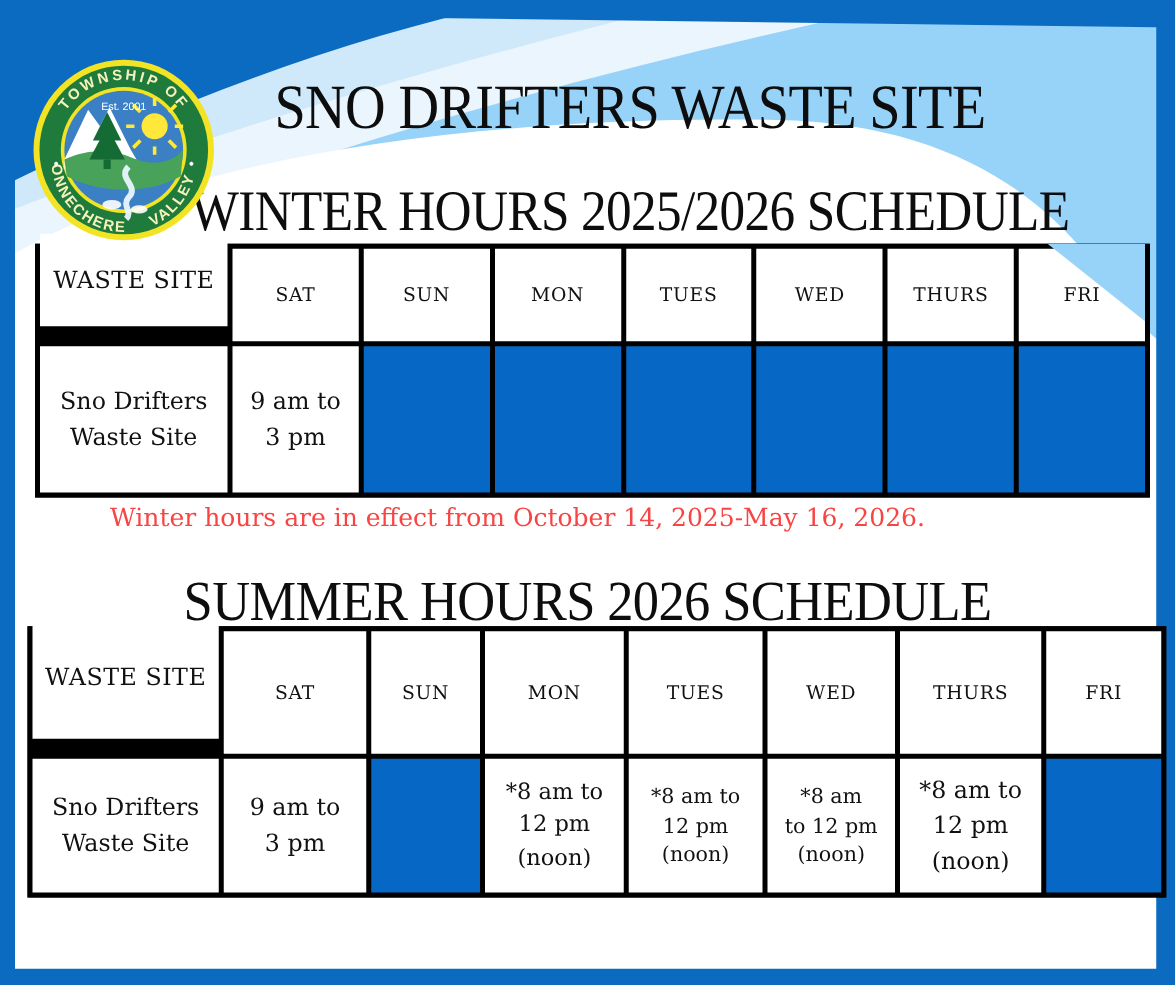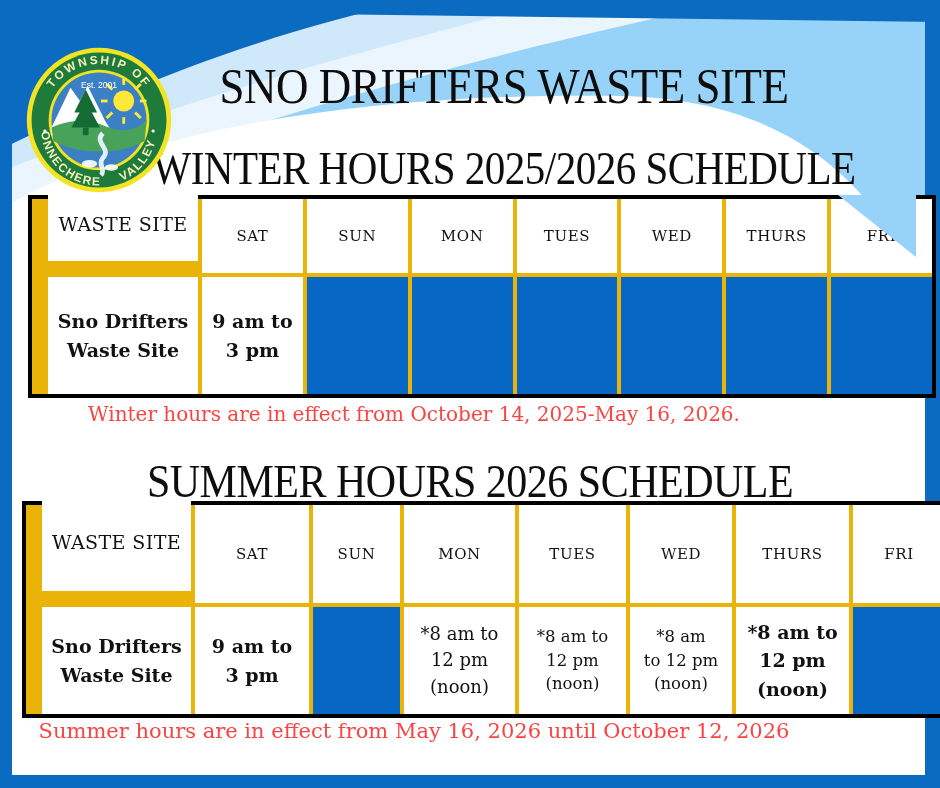--- a/index.html
+++ b/index.html
@@ -15,33 +15,33 @@
           font-family:"Liberation Serif",serif;font-size:45px;font-weight:400;
           color:#0d0d0d;white-space:nowrap;transform:scaleY(1.12);z-index:2;letter-spacing:-.5px;}
   .title2{position:absolute;left:70px;top:144px;width:868px;text-align:center;
           font-family:"Liberation Serif",serif;font-size:41px;font-weight:400;
           color:#0d0d0d;white-space:nowrap;transform:scaleY(1.12);z-index:2;letter-spacing:-.5px;}
   .summer-title{position:absolute;left:5px;top:458px;width:930px;text-align:center;
           font-family:"Liberation Serif",serif;font-size:42px;font-weight:400;
           color:#0d0d0d;white-space:nowrap;transform:scaleY(1.08);z-index:2;letter-spacing:-.5px;}
 
   
-  .grid{position:absolute;z-index:1;background:#eab308;border:4px solid #000;
-        display:grid;gap:4px;padding-left:16px;}
+  .grid{position:absolute;z-index:1;background:#000000;border:4px solid #000;
+        display:grid;gap:4px;}
   .winter-grid{left:28px;top:195px;width:884px;height:195px;
         grid-template-columns:150px repeat(7,1fr);grid-template-rows:74px 1fr;}
   .summer-grid{left:22px;top:501px;width:903px;height:209px;
         grid-template-columns:149px 114px 87px 111px 107px 102px 113px 1fr;
         grid-template-rows:98px 1fr;}
   .cell{background:#fff;display:flex;align-items:center;justify-content:center;
         text-align:center;color:#111;white-space:pre-line;line-height:1.5;}
   .closed{background:#0667c4;}
   .hdr{font-size:15px;letter-spacing:.6px;}
   .site-hdr{font-size:19px;letter-spacing:.4px;transform:translateY(-12px);}
-  .body-lg{font-size:19px;font-weight:bold;}
+  .body-lg{font-size:19px;}
   .body-md{font-size:18px;line-height:1.45;}
   .body-sm{font-size:16.5px;line-height:1.45;}
 
   
   .tri{position:absolute;left:838px;top:195px;width:78px;height:62px;background:#97d3f8;
        clip-path:polygon(0 0,100% 0,100% 100%);z-index:2;}
 
   
   .note{position:absolute;left:0;width:828px;text-align:center;color:#f94444;z-index:2;}
   .note-winter{top:402px;font-size:20px;}
@@ -172,15 +172,14 @@
 (noon)</div>
     <div class="cell body-sm">*8 am
 to 12 pm
 (noon)</div>
     <div class="cell body-lg">*8 am to
 12 pm
 (noon)</div>
     <div class="cell closed"></div>
   </div>
 
-  <div class="note note-s1">Summer hours are in effect from May 16, 2026 until October 12, 2026</div>
 
 </div>
 
 </body></html>

